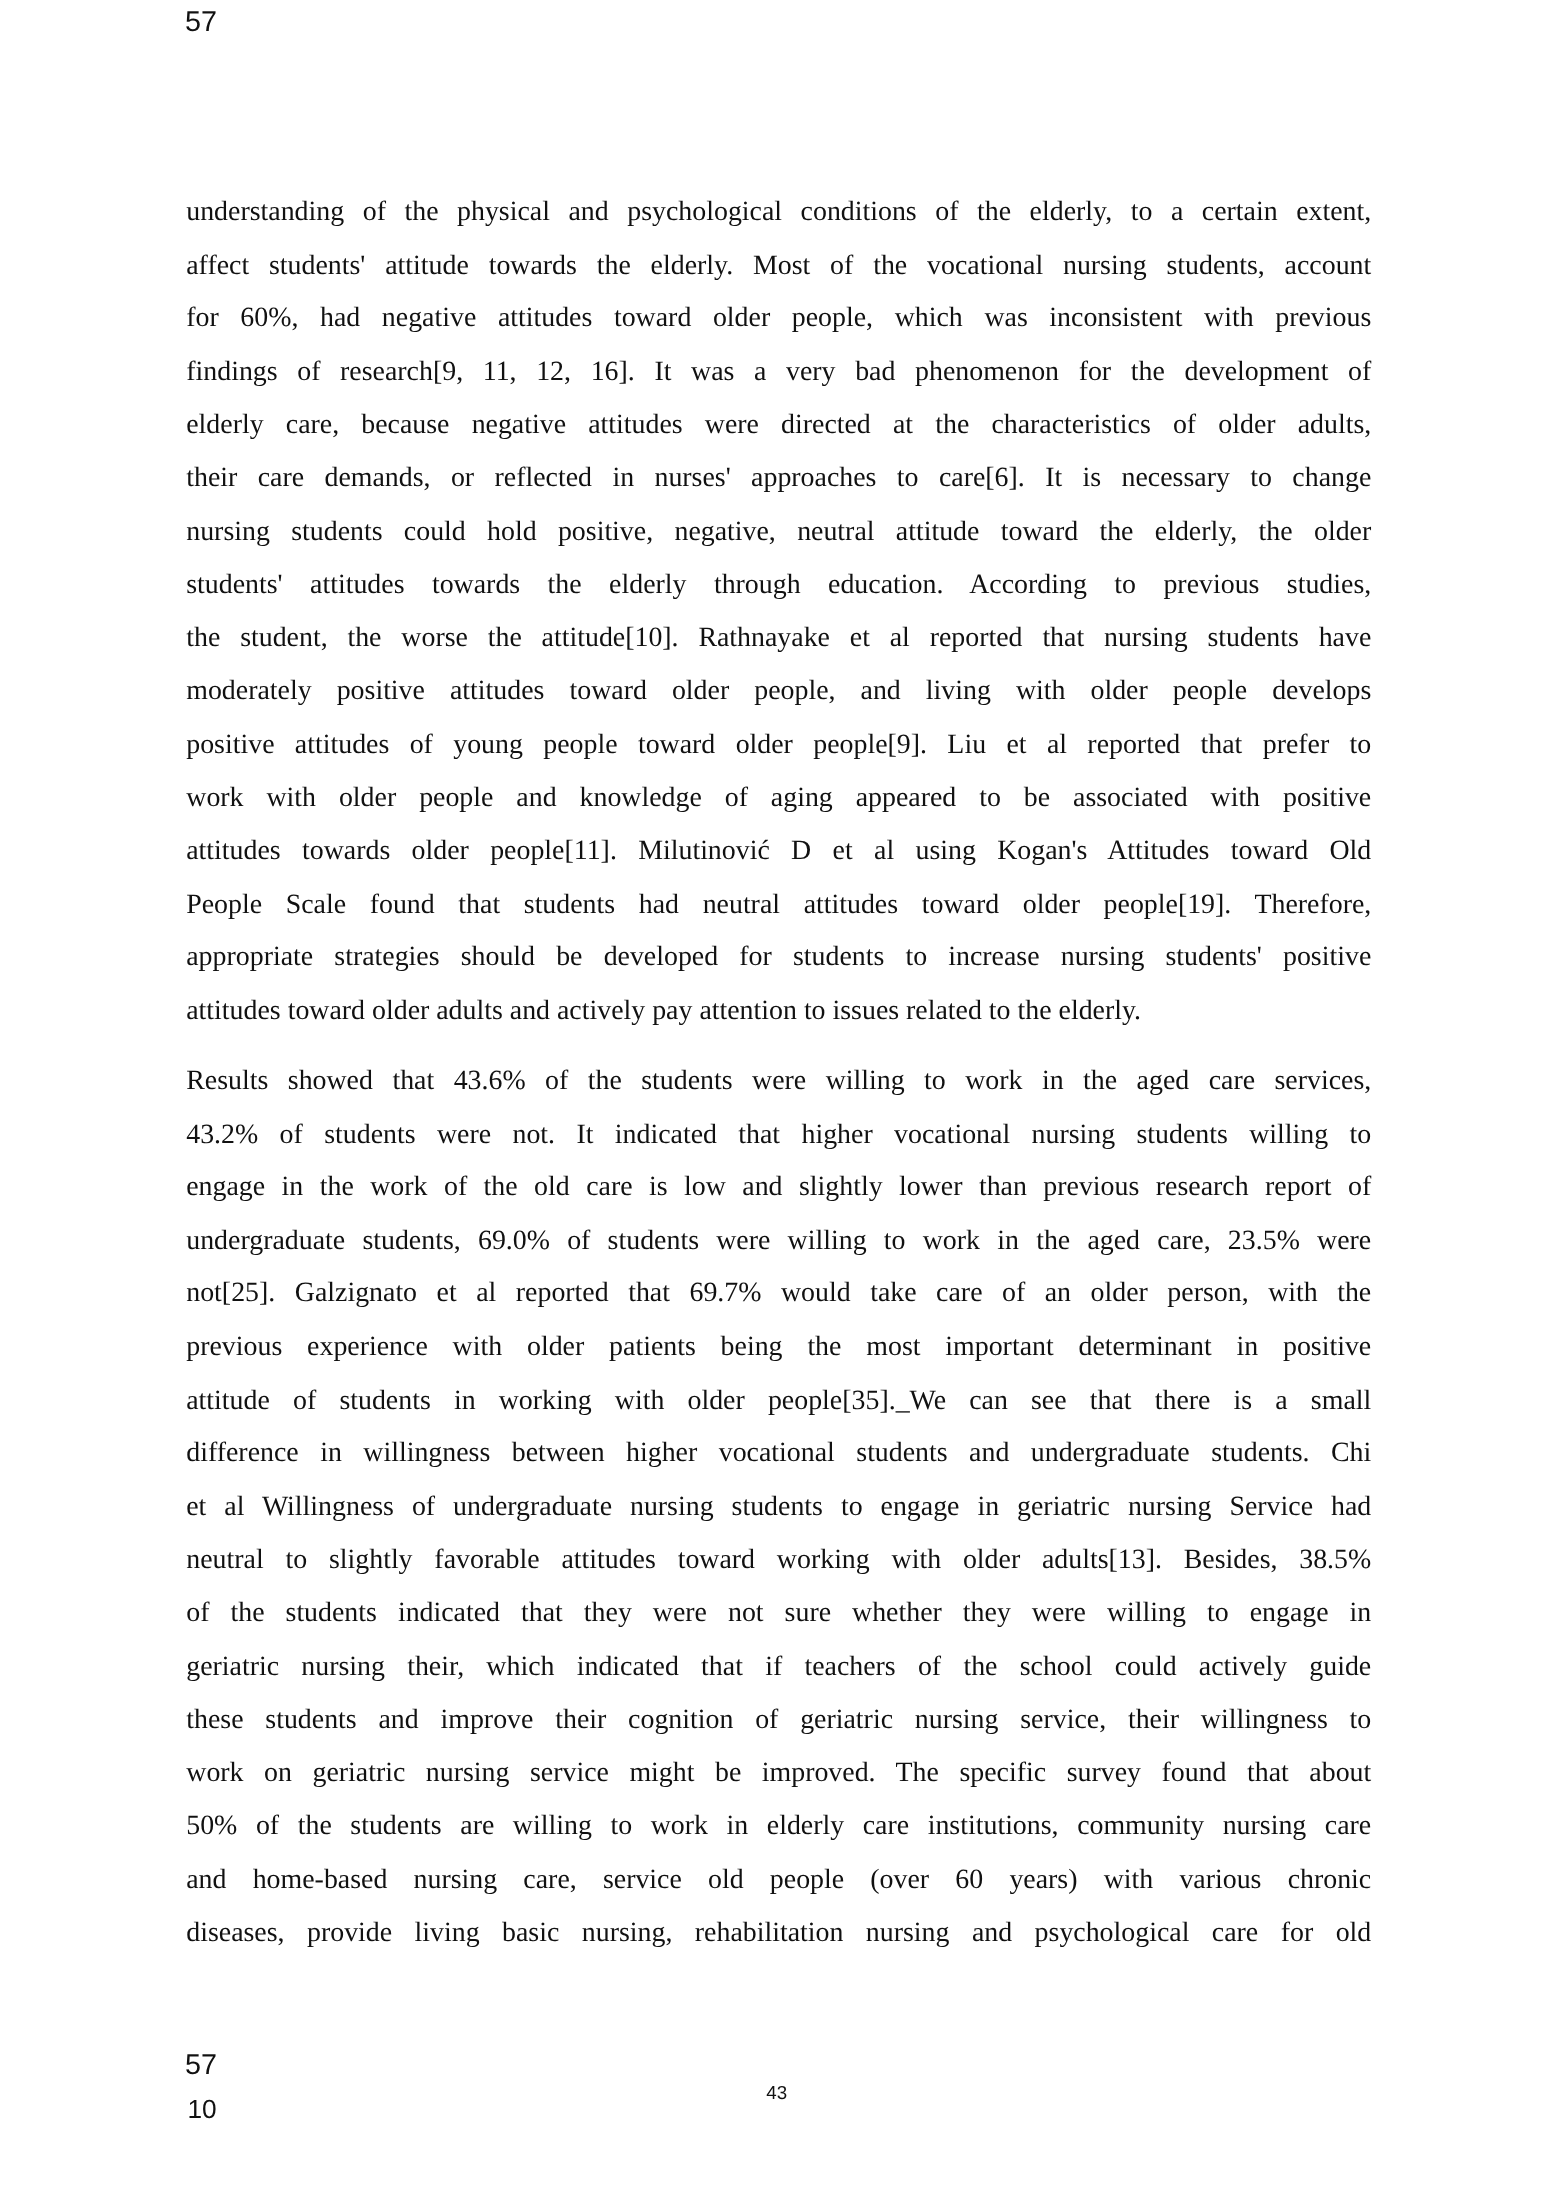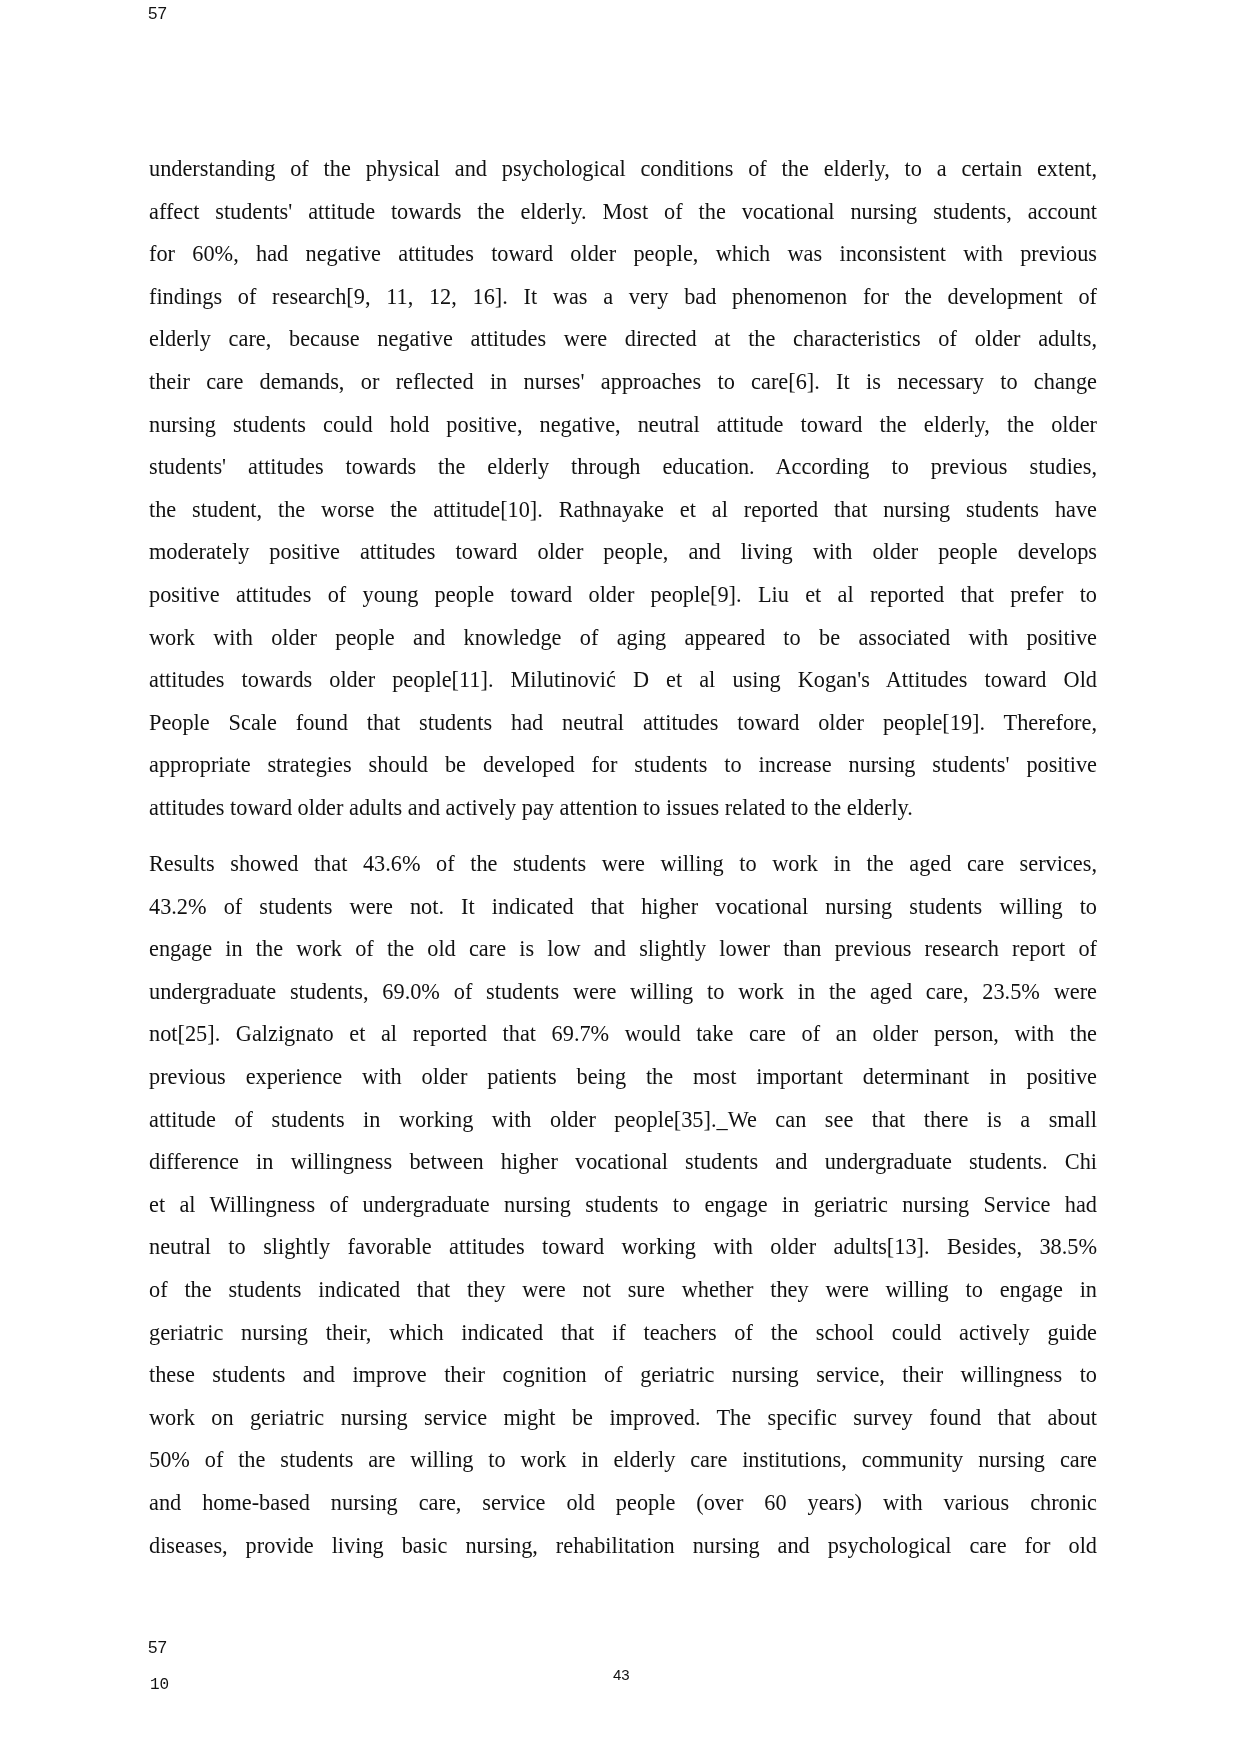--- a/index.html
+++ b/index.html
@@ -1,21 +1,21 @@
 <!DOCTYPE html>
 <html><head>
 <meta charset="utf-8">
 <style>
   html, body { margin: 0; padding: 0; background: #ffffff; }
   body { width: 1234px; height: 1748px; position: relative; overflow: hidden; color: #111111; }
-  .corner-num { position: absolute; font-family: "Liberation Sans", sans-serif; font-size: 17px; color: #111; }
+  .corner-num { position: absolute; font-family: "Liberation Sans", sans-serif; font-size: 23px; color: #111; }
   #top-left-num { left: 148px; top: 4px; }
   #bottom-left-num { left: 148px; top: 1638px; }
   #bottom-center-num { left: 613px; top: 1634px; font-size: 15px; margin-top: 32px; }
-  #bottom-page-num { position: absolute; left: 150px; top: 1676px; font-family: Liberation Mono, monospace; font-size: 16px; color: #111; }
+  #bottom-page-num { position: absolute; left: 150px; top: 1676px; font-family: Liberation Sans, sans-serif; font-size: 21px; color: #111; }
   .body-text { position: absolute; left: 149px; width: 948px; font-family: "Liberation Serif", serif; font-size: 22.3px; }
   .line { height: 42.6px; line-height: 42.6px; white-space: nowrap; text-align: justify; text-align-last: justify; }
   .line.last { text-align-last: left; }
   #para-1 { top: 148px; }
   #para-2 { top: 843px; }
 </style>
 </head>
 <body>
 
 <div id="top-left-num" class="corner-num">57</div>

